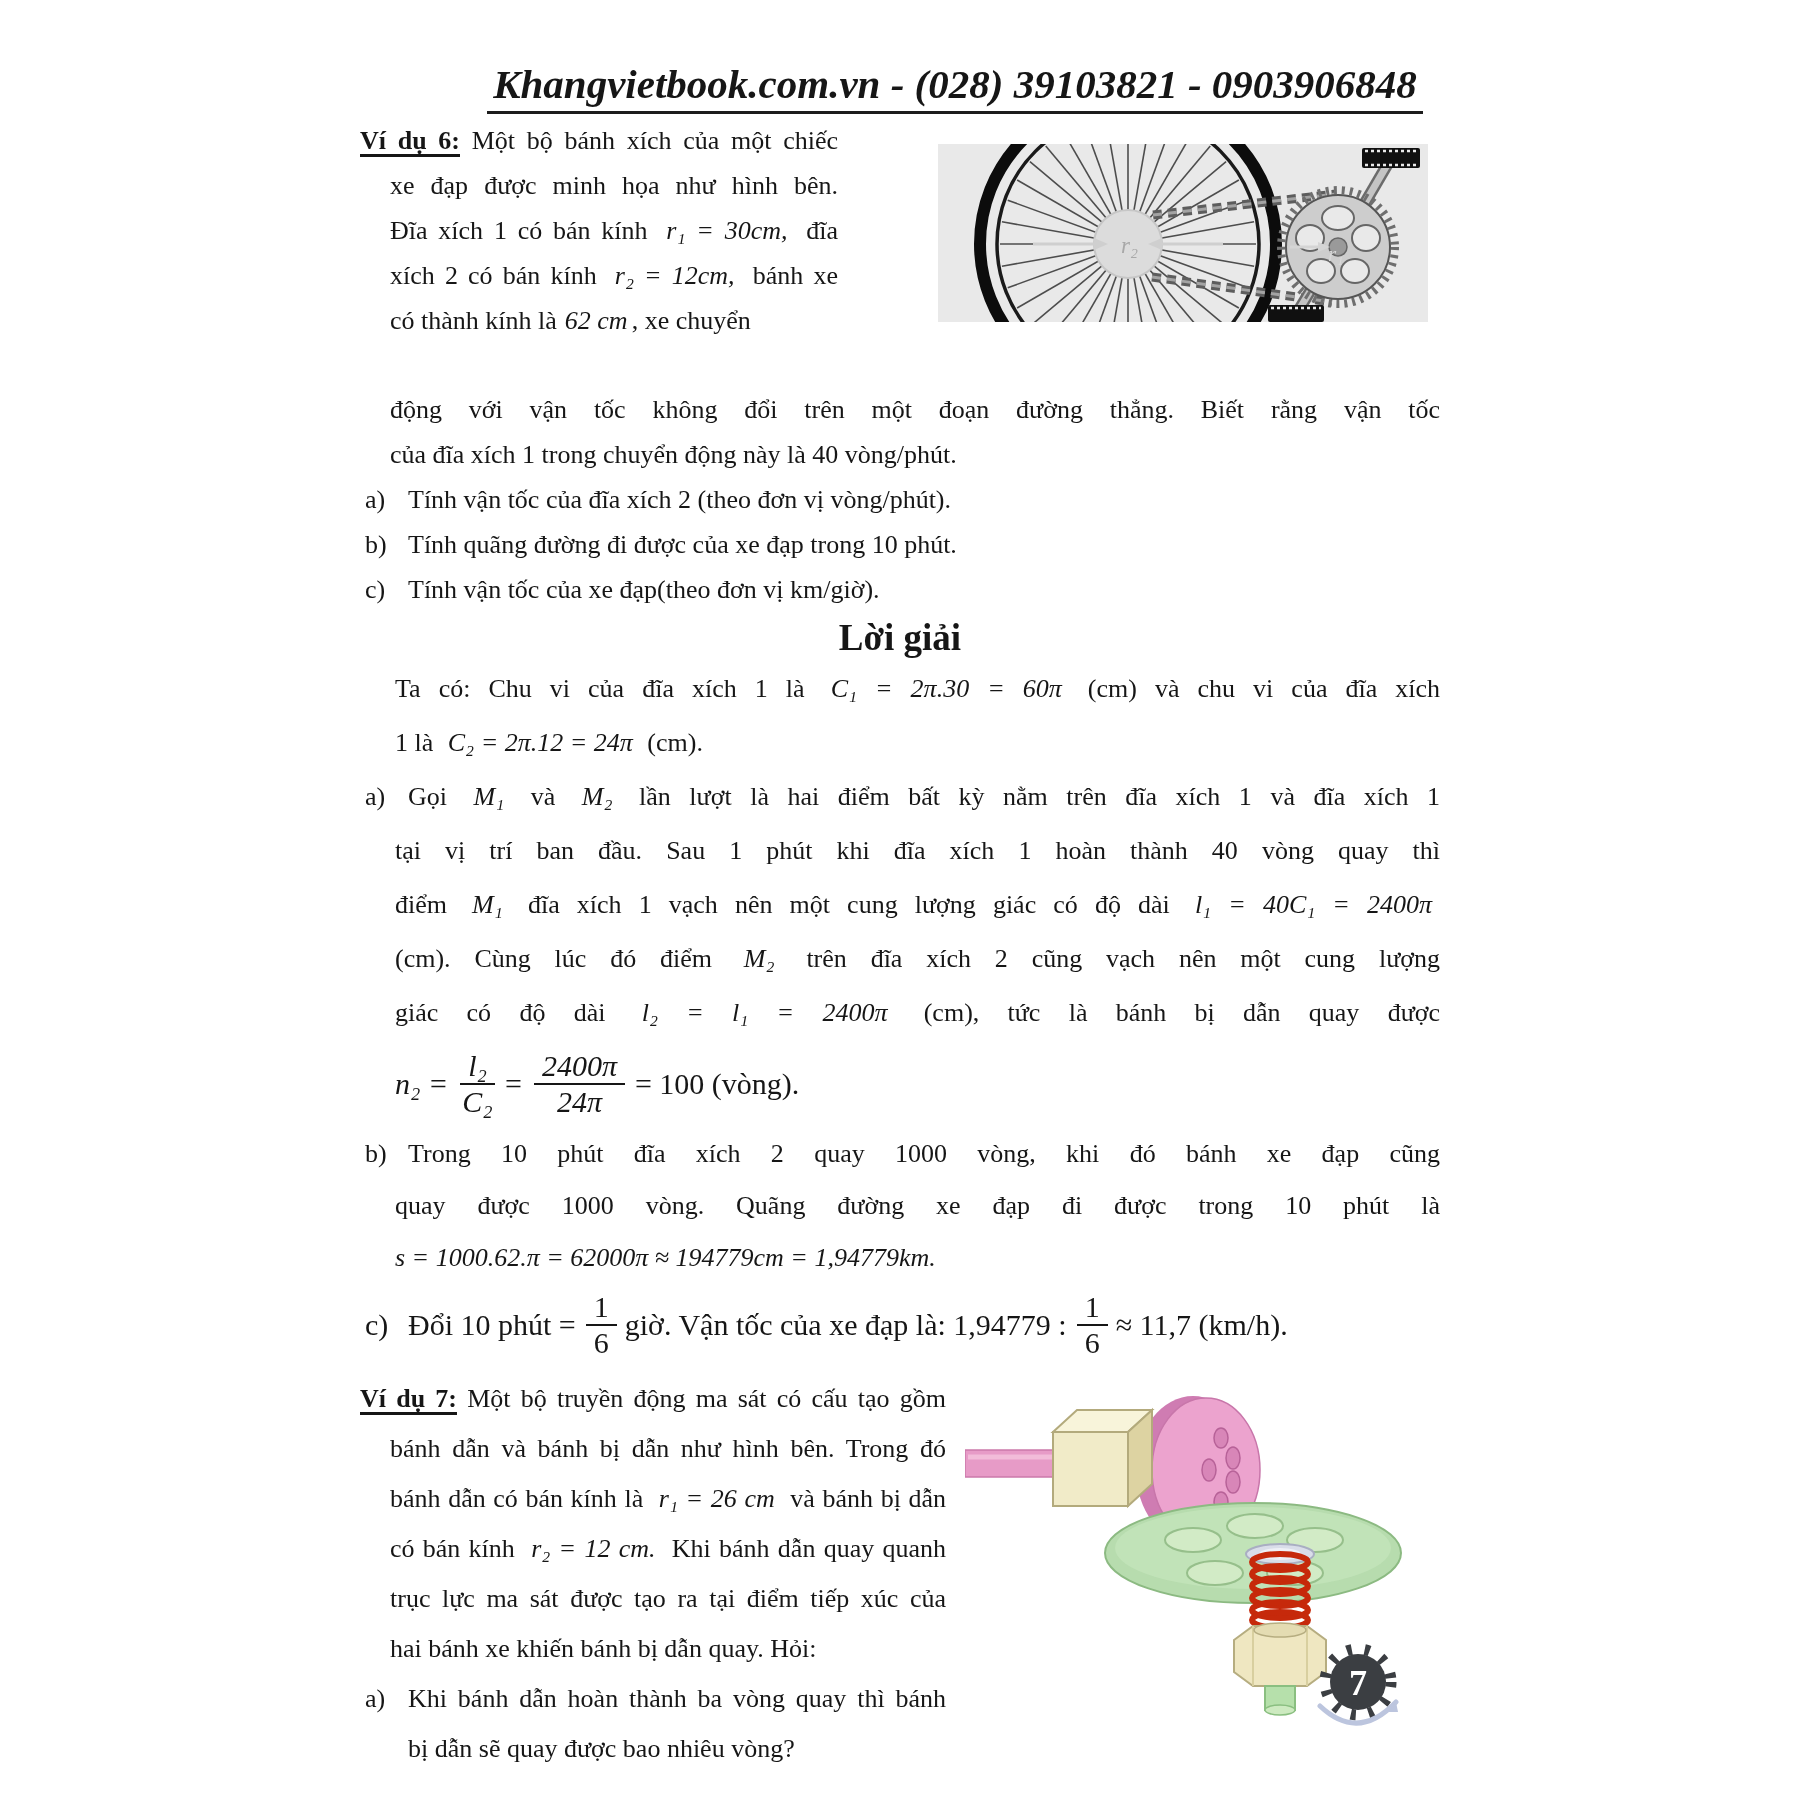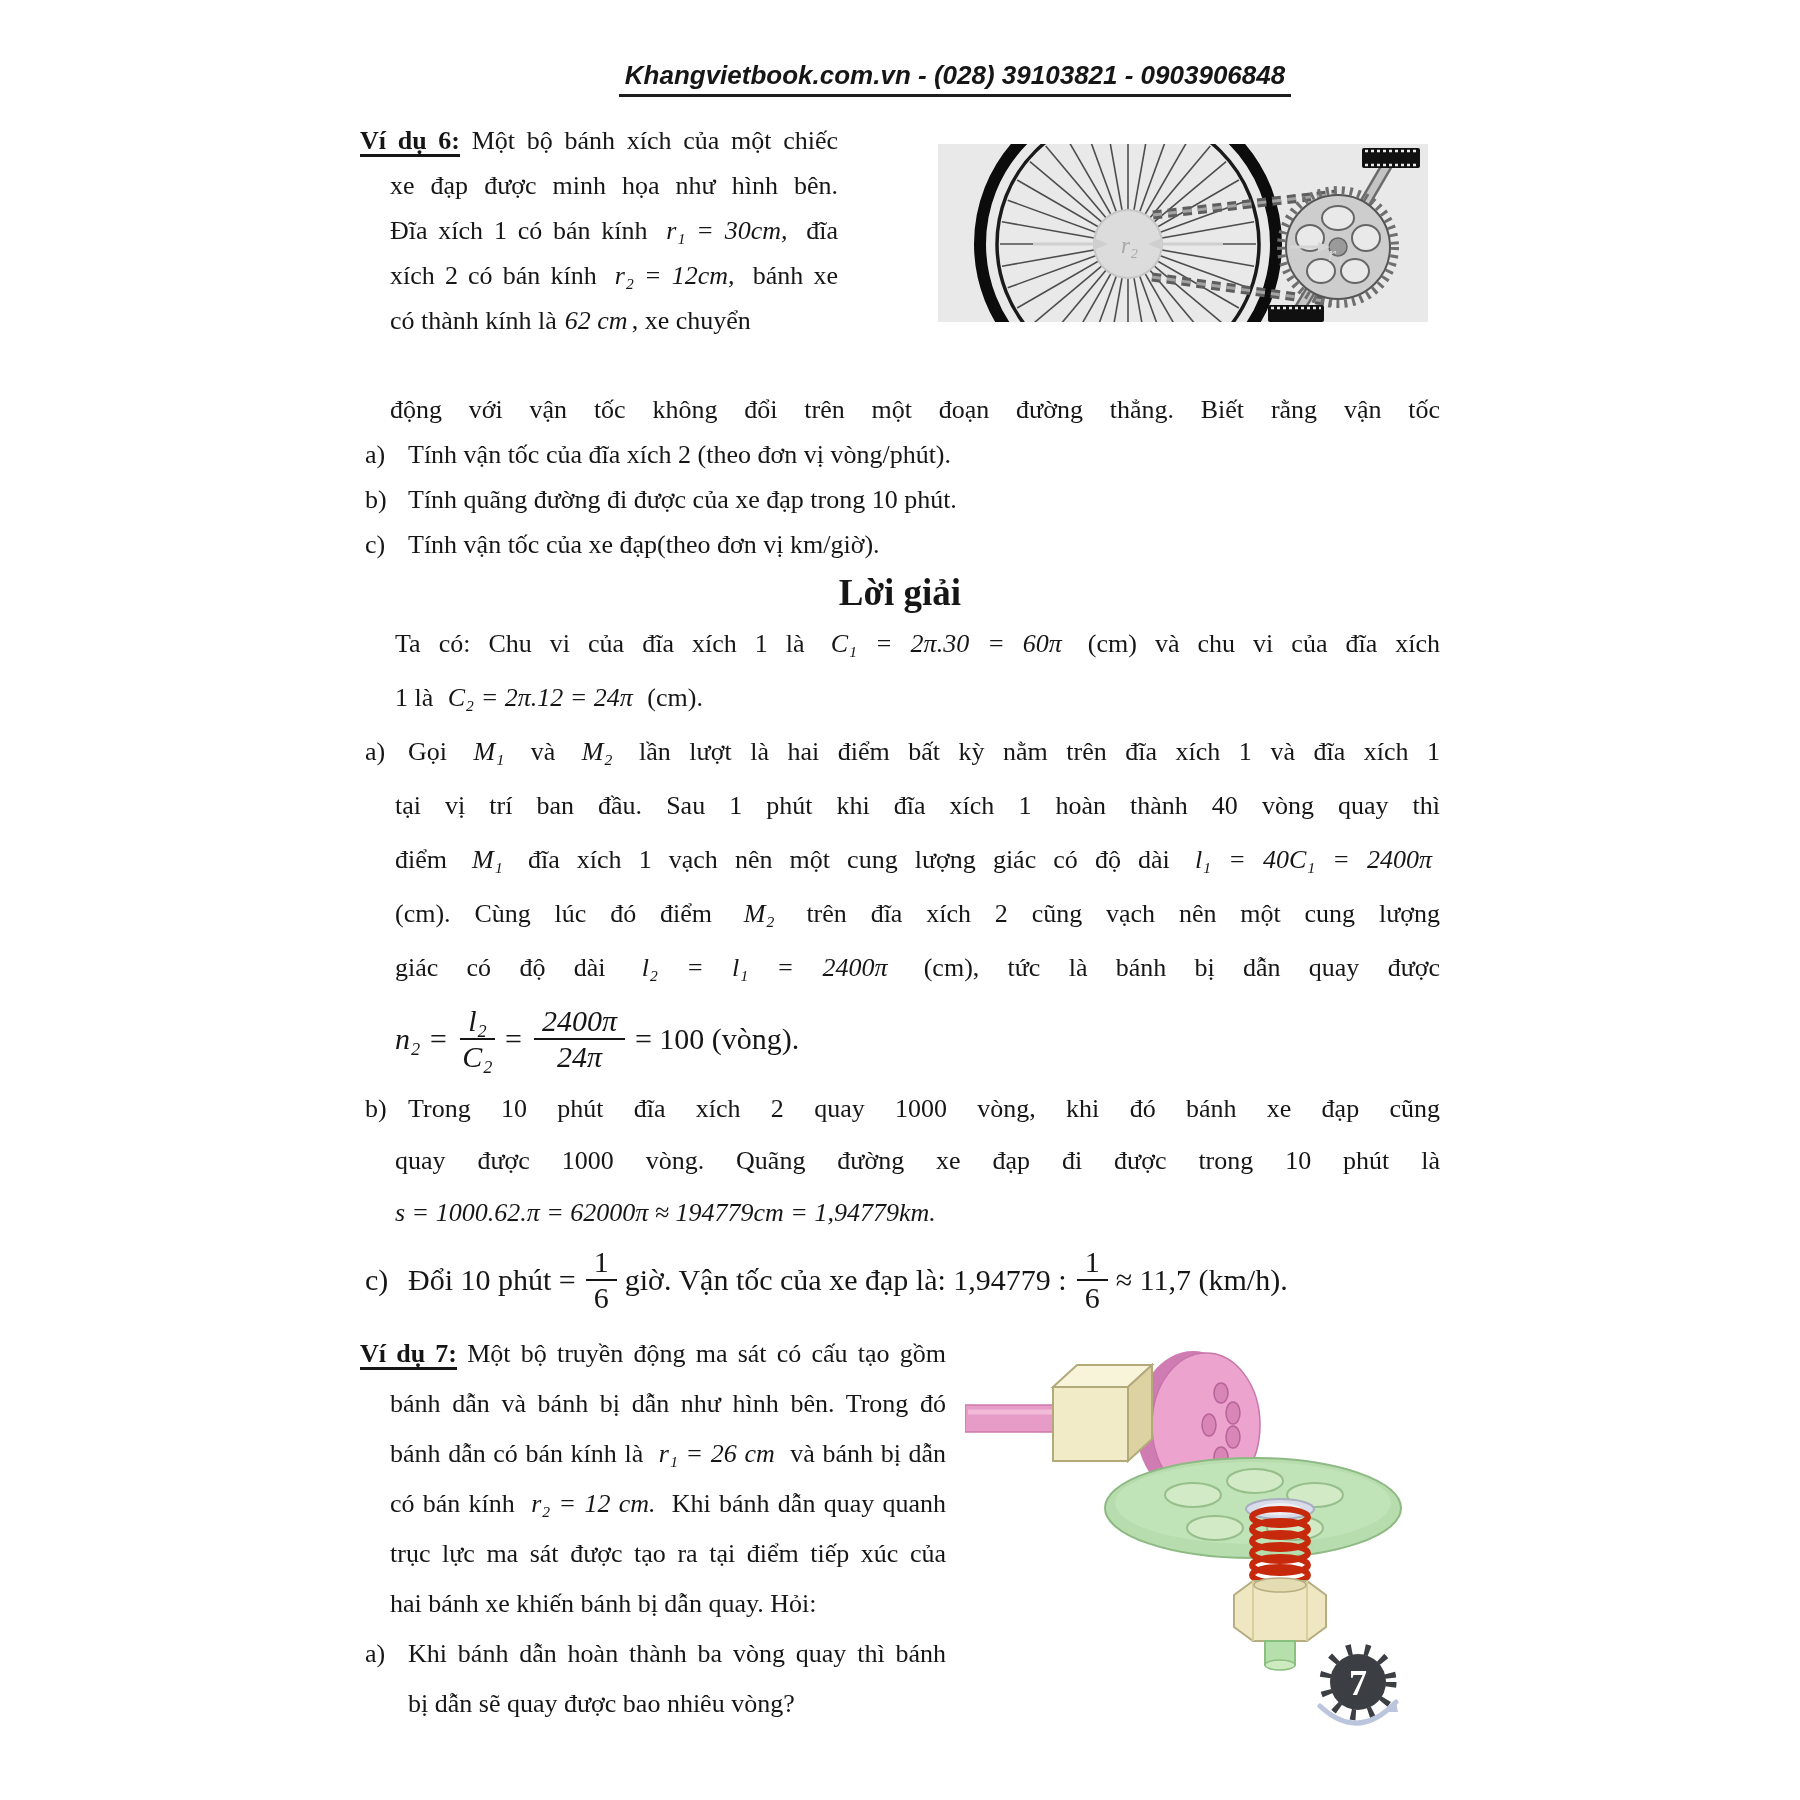--- a/index.html
+++ b/index.html
@@ -1,20 +1,20 @@
 <!DOCTYPE html>
 <html><head>
 <meta charset="utf-8">
 <style>
   html,body{margin:0;padding:0;background:#ffffff;}
   .page{position:relative;width:1800px;height:1800px;background:#ffffff;overflow:hidden;
         font-family:"Liberation Serif","DejaVu Serif",serif;color:#161616;}
   .header{position:absolute;top:60px;left:360px;width:1080px;text-align:center;
-          font-family:Liberation Sans, sans-serif;font-style:italic;font-weight:bold;
-          font-size:26px;transform:translateX(55px);}
+          font-family:Liberation Serif, serif;font-style:italic;font-weight:bold;
+          font-size:41px;transform:translateX(55px);}
   .header .hline{border-bottom:3px solid #1d1d1d;padding:0 6px 4px 6px;}
   .content{position:absolute;left:360px;top:118px;width:1080px;}
   .ln{white-space:nowrap;font-size:26px;}
   .just{text-align:justify;text-align-last:justify;}
   .ex-label{font-weight:bold;text-decoration:underline;text-underline-offset:5px;text-decoration-thickness:2.5px;}
   .m{font-style:italic;margin:0 8px;}
   .mtight{font-style:italic;margin:0 4px 0 8px;}
 
   
   .ex6{position:relative;}
@@ -159,20 +159,21 @@
       </div>
       <div class="ln narrow cont just">
         <span>xích 2 có bán kính</span>
         <span class="m">r₂ = 12cm,</span>
         <span>bánh xe</span>
       </div>
       <div class="ln narrow cont">
         <span>có thành kính là</span><span class="mtight">62 cm</span><span>, xe chuyển</span>
       </div>
       <div class="ln wide just" style="margin-left:30px;width:1050px;">động với vận tốc không đổi trên một đoạn đường thẳng. Biết rằng vận tốc</div>
+      <div class="ln" style="margin-left:30px;">của đĩa xích 1 trong chuyển động này là 40 vòng/phút.</div>
 
       <div class="q ln">
         <span class="marker">a)</span>
         <span>Tính vận tốc của đĩa xích 2 (theo đơn vị vòng/phút).</span>
       </div>
       <div class="q ln">
         <span class="marker">b)</span>
         <span>Tính quãng đường đi được của xe đạp trong 10 phút.</span>
       </div>
       <div class="q ln">

